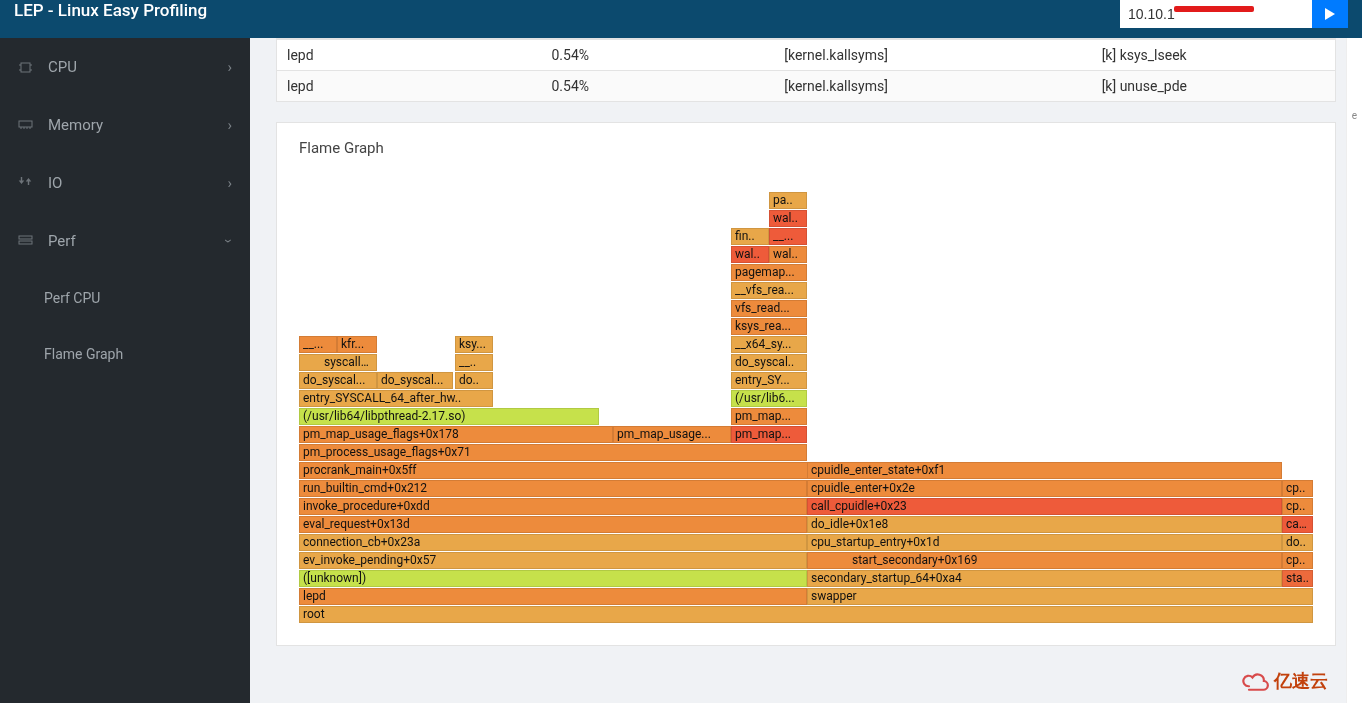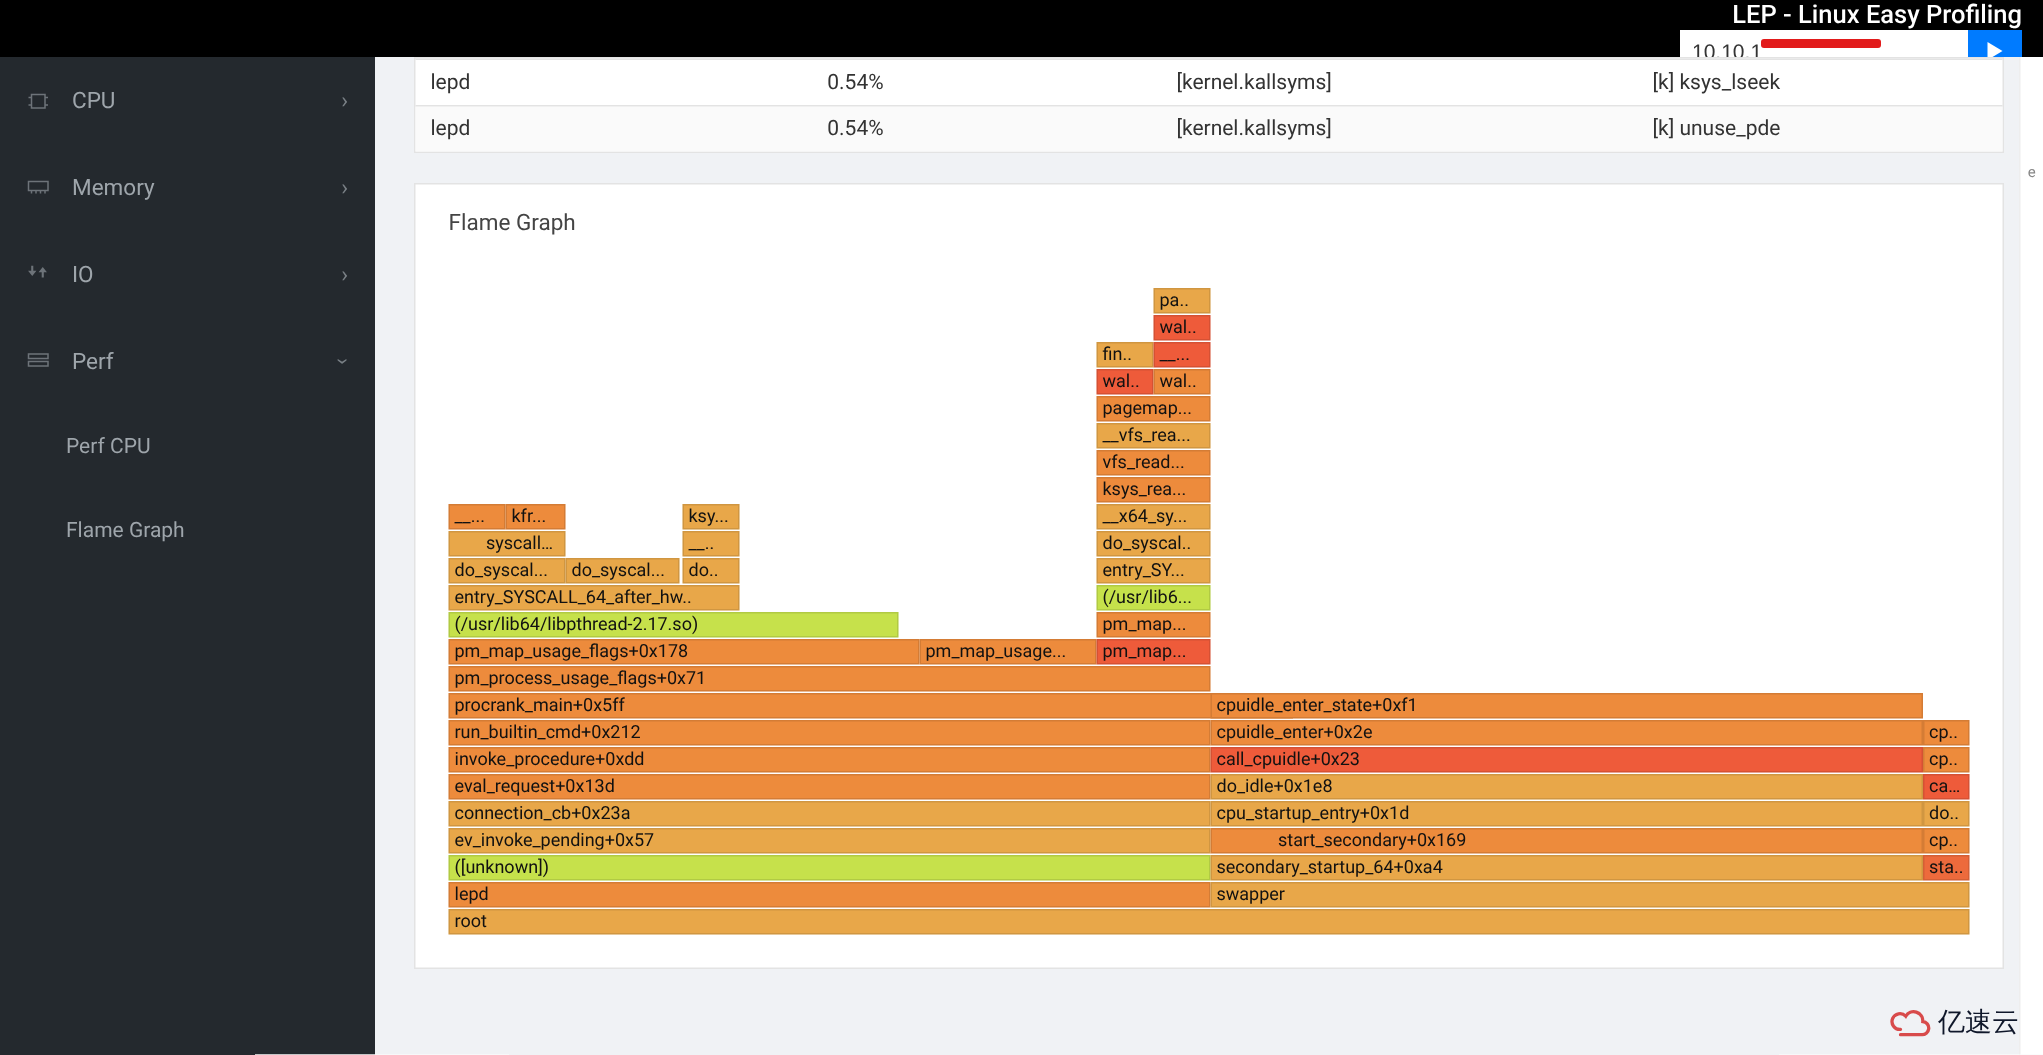--- a/index.html
+++ b/index.html
@@ -1,19 +1,19 @@
 <!DOCTYPE html>
 <html><head>
 <meta charset="utf-8">
 <style>
 * { margin: 0; padding: 0; box-sizing: border-box; }
 body { font-family: -apple-system, BlinkMacSystemFont, "Segoe UI", Roboto, sans-serif; background: #f5f5f5; width: 1362px; height: 703px; overflow: hidden; position: relative; }
 
 
-.header { height: 38px; background: #000000; display: flex; align-items: flex-end; padding: 0 14px; color: #fff; justify-content: space-between; flex-direction: column; }
+.header { height: 38px; background: #0c4a6e; display: flex; align-items: flex-start; padding: 0 14px; color: #fff; justify-content: space-between; }
 .header-title { font-size: 17px; font-weight: 500; }
 .header-controls { display: flex; align-items: center; gap: 0; }
 .ip-input { width: 192px; height: 28px; background: #fff; border: none; padding: 0 8px; font-size: 14px; color: #333; }
 .play-btn { width: 36px; height: 28px; background: #007bff; border: none; display: flex; align-items: center; justify-content: center; cursor: pointer; }
 .play-btn svg { fill: #fff; }
 
 
 .sidebar { position: absolute; left: 0; top: 38px; width: 250px; height: calc(100% - 38px); background: #24292e; color: #9ea5ab; }
 .sidebar-item { display: flex; align-items: center; height: 58px; padding: 0 18px; cursor: pointer; font-size: 15px; }
 .sidebar-item .icon { width: 20px; margin-right: 10px; opacity: 0.6; display:flex; align-items:center; }
@@ -35,21 +35,21 @@
 .panel-title { padding: 16px 22px 10px; font-size: 15px; color: #444; }
 
 
 .flame { position: relative; margin: 20px 22px 22px; height: 430px; }
 .frame { position: absolute; height: 17px; border: 1px solid rgba(0,0,0,0.10); font-size: 12px; line-height: 15px; padding: 0 3px; white-space: nowrap; overflow: hidden; text-overflow: ellipsis; color: #111; cursor: pointer; }
 
 
 .rightbar { position: absolute; right: 0; top: 38px; width: 16px; height: 100%; background: #fff; border-left: 1px solid #eee; padding-top: 16px; font-size: 10px; color:#666; text-align:center; }
 .redtab { position: absolute; right: 0; top: 60px; width: 16px; height: 28px; background: #e64545; }
 
-.watermark { position: absolute; right: 16px; bottom: 8px; font-size: 18px; color: #0f172a; font-weight: normal; display:flex; align-items:center; gap:4px;}
+.watermark { position: absolute; right: 34px; bottom: 8px; font-size: 18px; color: #c2410c; font-weight: bold; display:flex; align-items:center; gap:4px;}
 .watermark svg { width:28px; height:28px; }
 
 .redstripe { position:absolute; background:#e21b1b; height:6px; border-radius:2px;}
 </style>
 </head>
 <body>
 
 <div class="header">
   <div class="header-title">LEP - Linux Easy Profiling</div>
   <div class="header-controls" style="position:relative">

